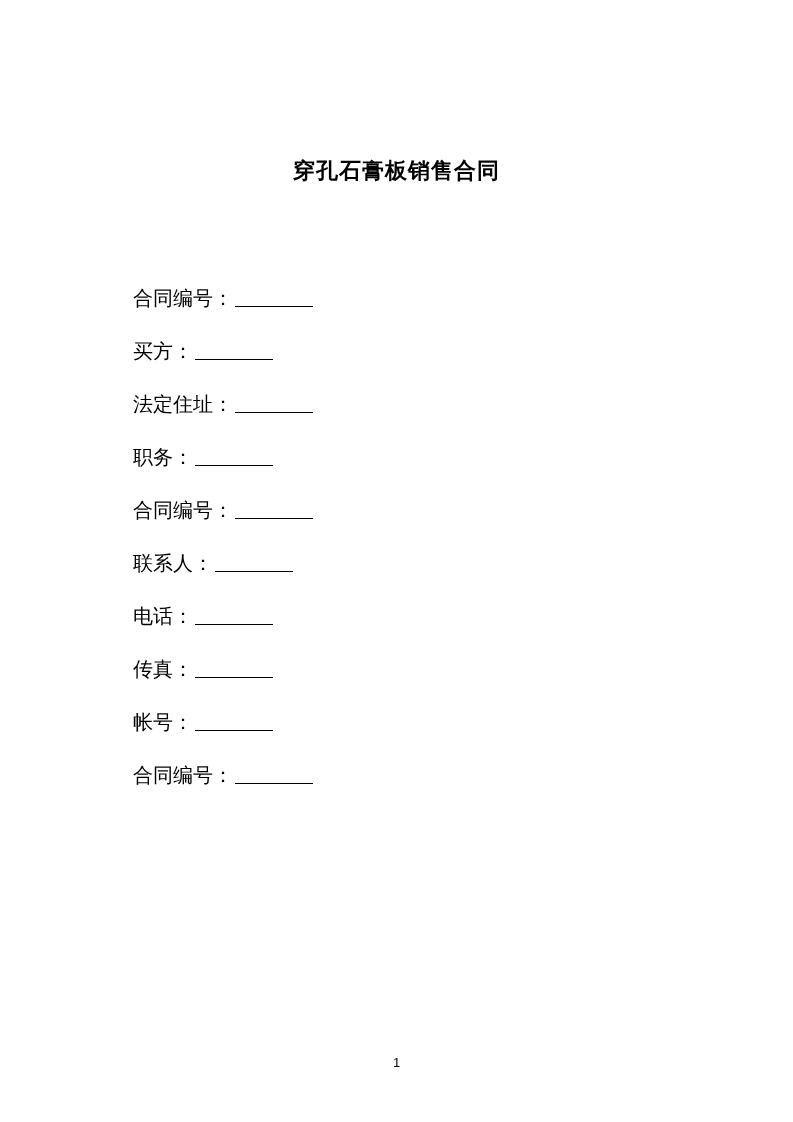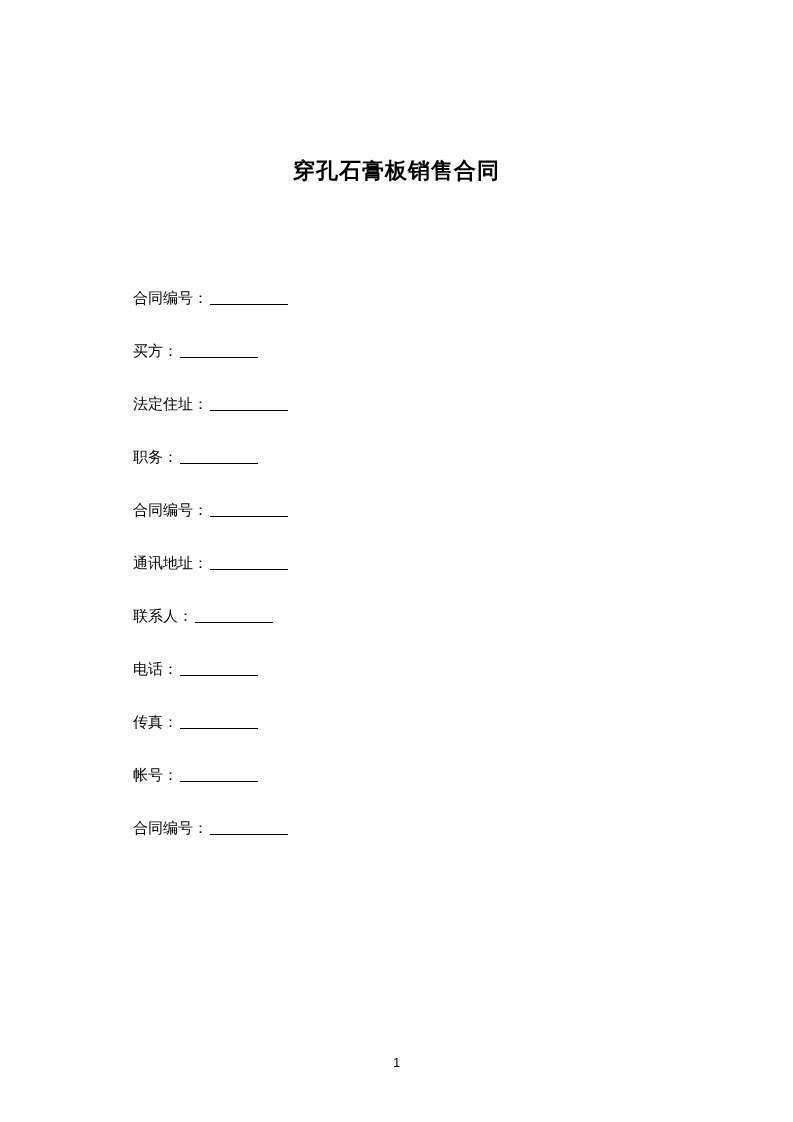--- a/index.html
+++ b/index.html
@@ -32,21 +32,21 @@
     line-height: 32px;
     margin-top: 21px;
   }
   .fields {
     position: absolute;
     top: 288px;
     left: 133px;
     width: 560px;
   }
   .field-line {
-    font-size: 15px;
+    font-size: 20px;
     line-height: 20px;
     height: 53px;
     white-space: nowrap;
   }
   .field-label {
     display: inline;
   }
   .field-blank {
     display: inline-block;
     width: 78px;
@@ -88,23 +88,20 @@
 
     <div class="field-line">
       <span class="field-label">职务：</span><span class="field-blank"></span>
     </div>
 
     <div class="field-line">
       <span class="field-label">合同编号：</span><span class="field-blank"></span>
     </div>
 
 
-    <div class="field-line">
-      <span class="field-label">通讯地址：</span><span class="field-blank"></span>
-    </div>
 
 
     <div class="field-line">
       <span class="field-label">联系人：</span><span class="field-blank"></span>
     </div>
 
     <div class="field-line">
       <span class="field-label">电话：</span><span class="field-blank"></span>
     </div>
 

